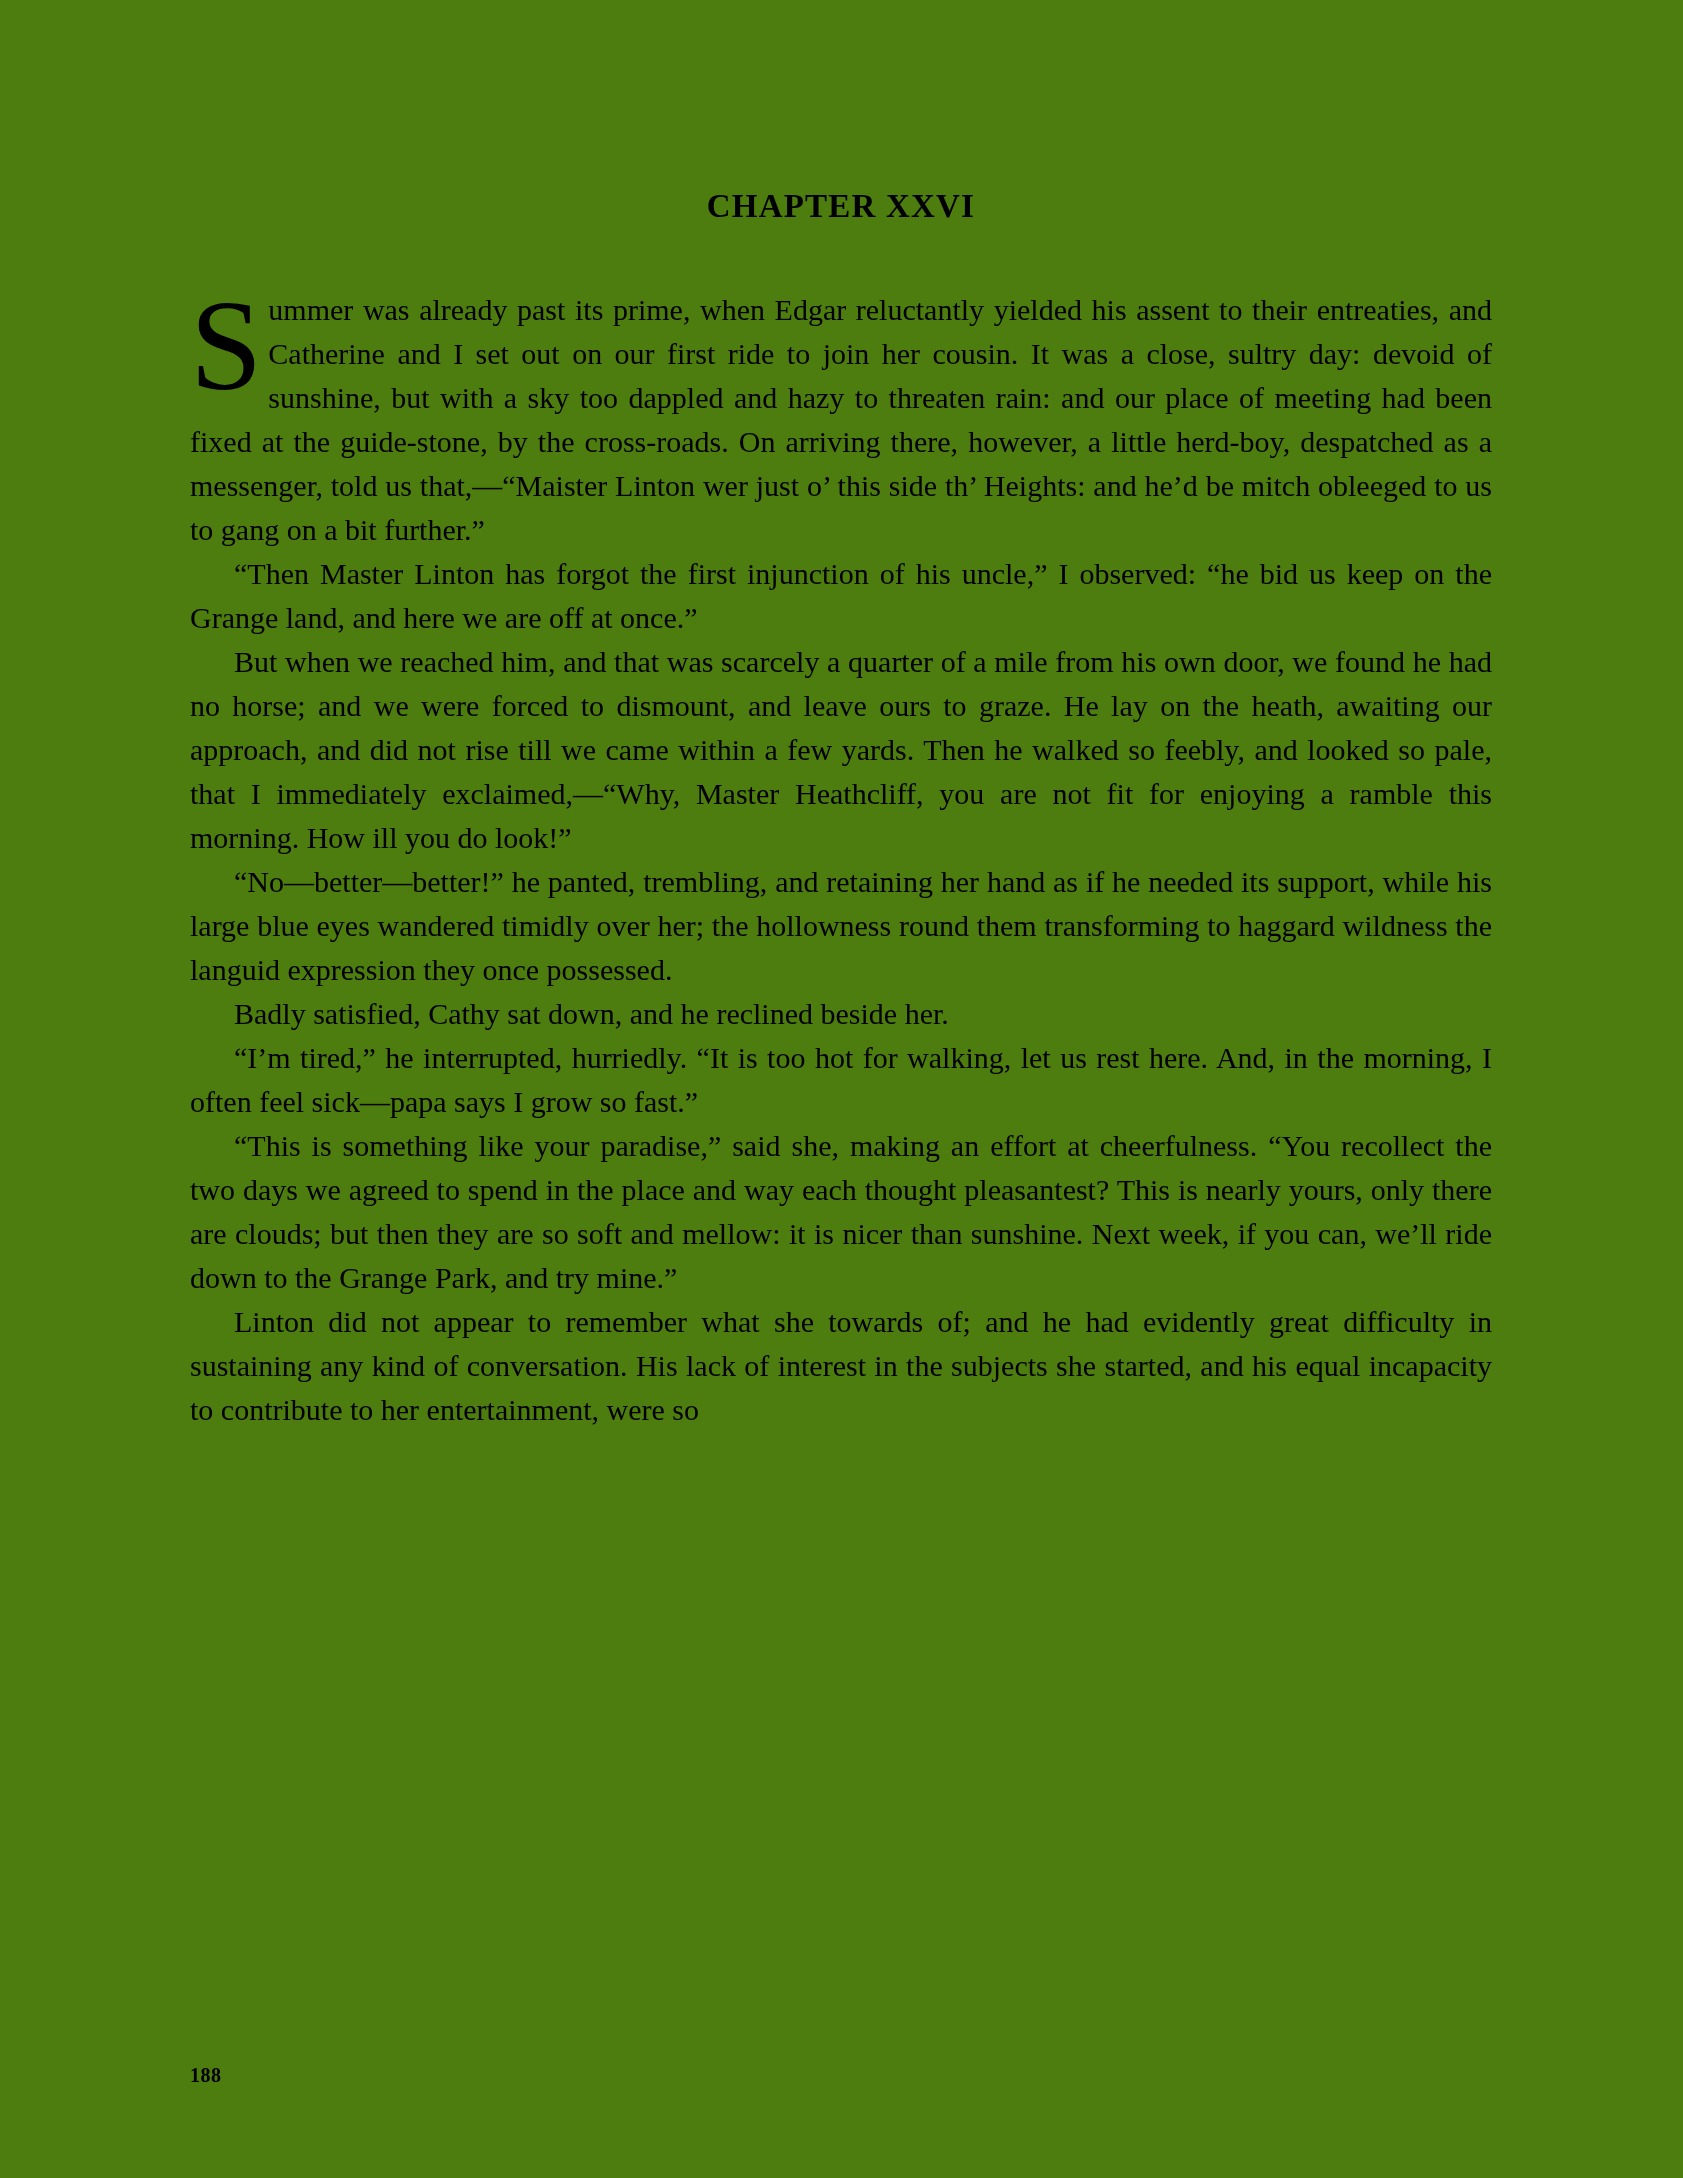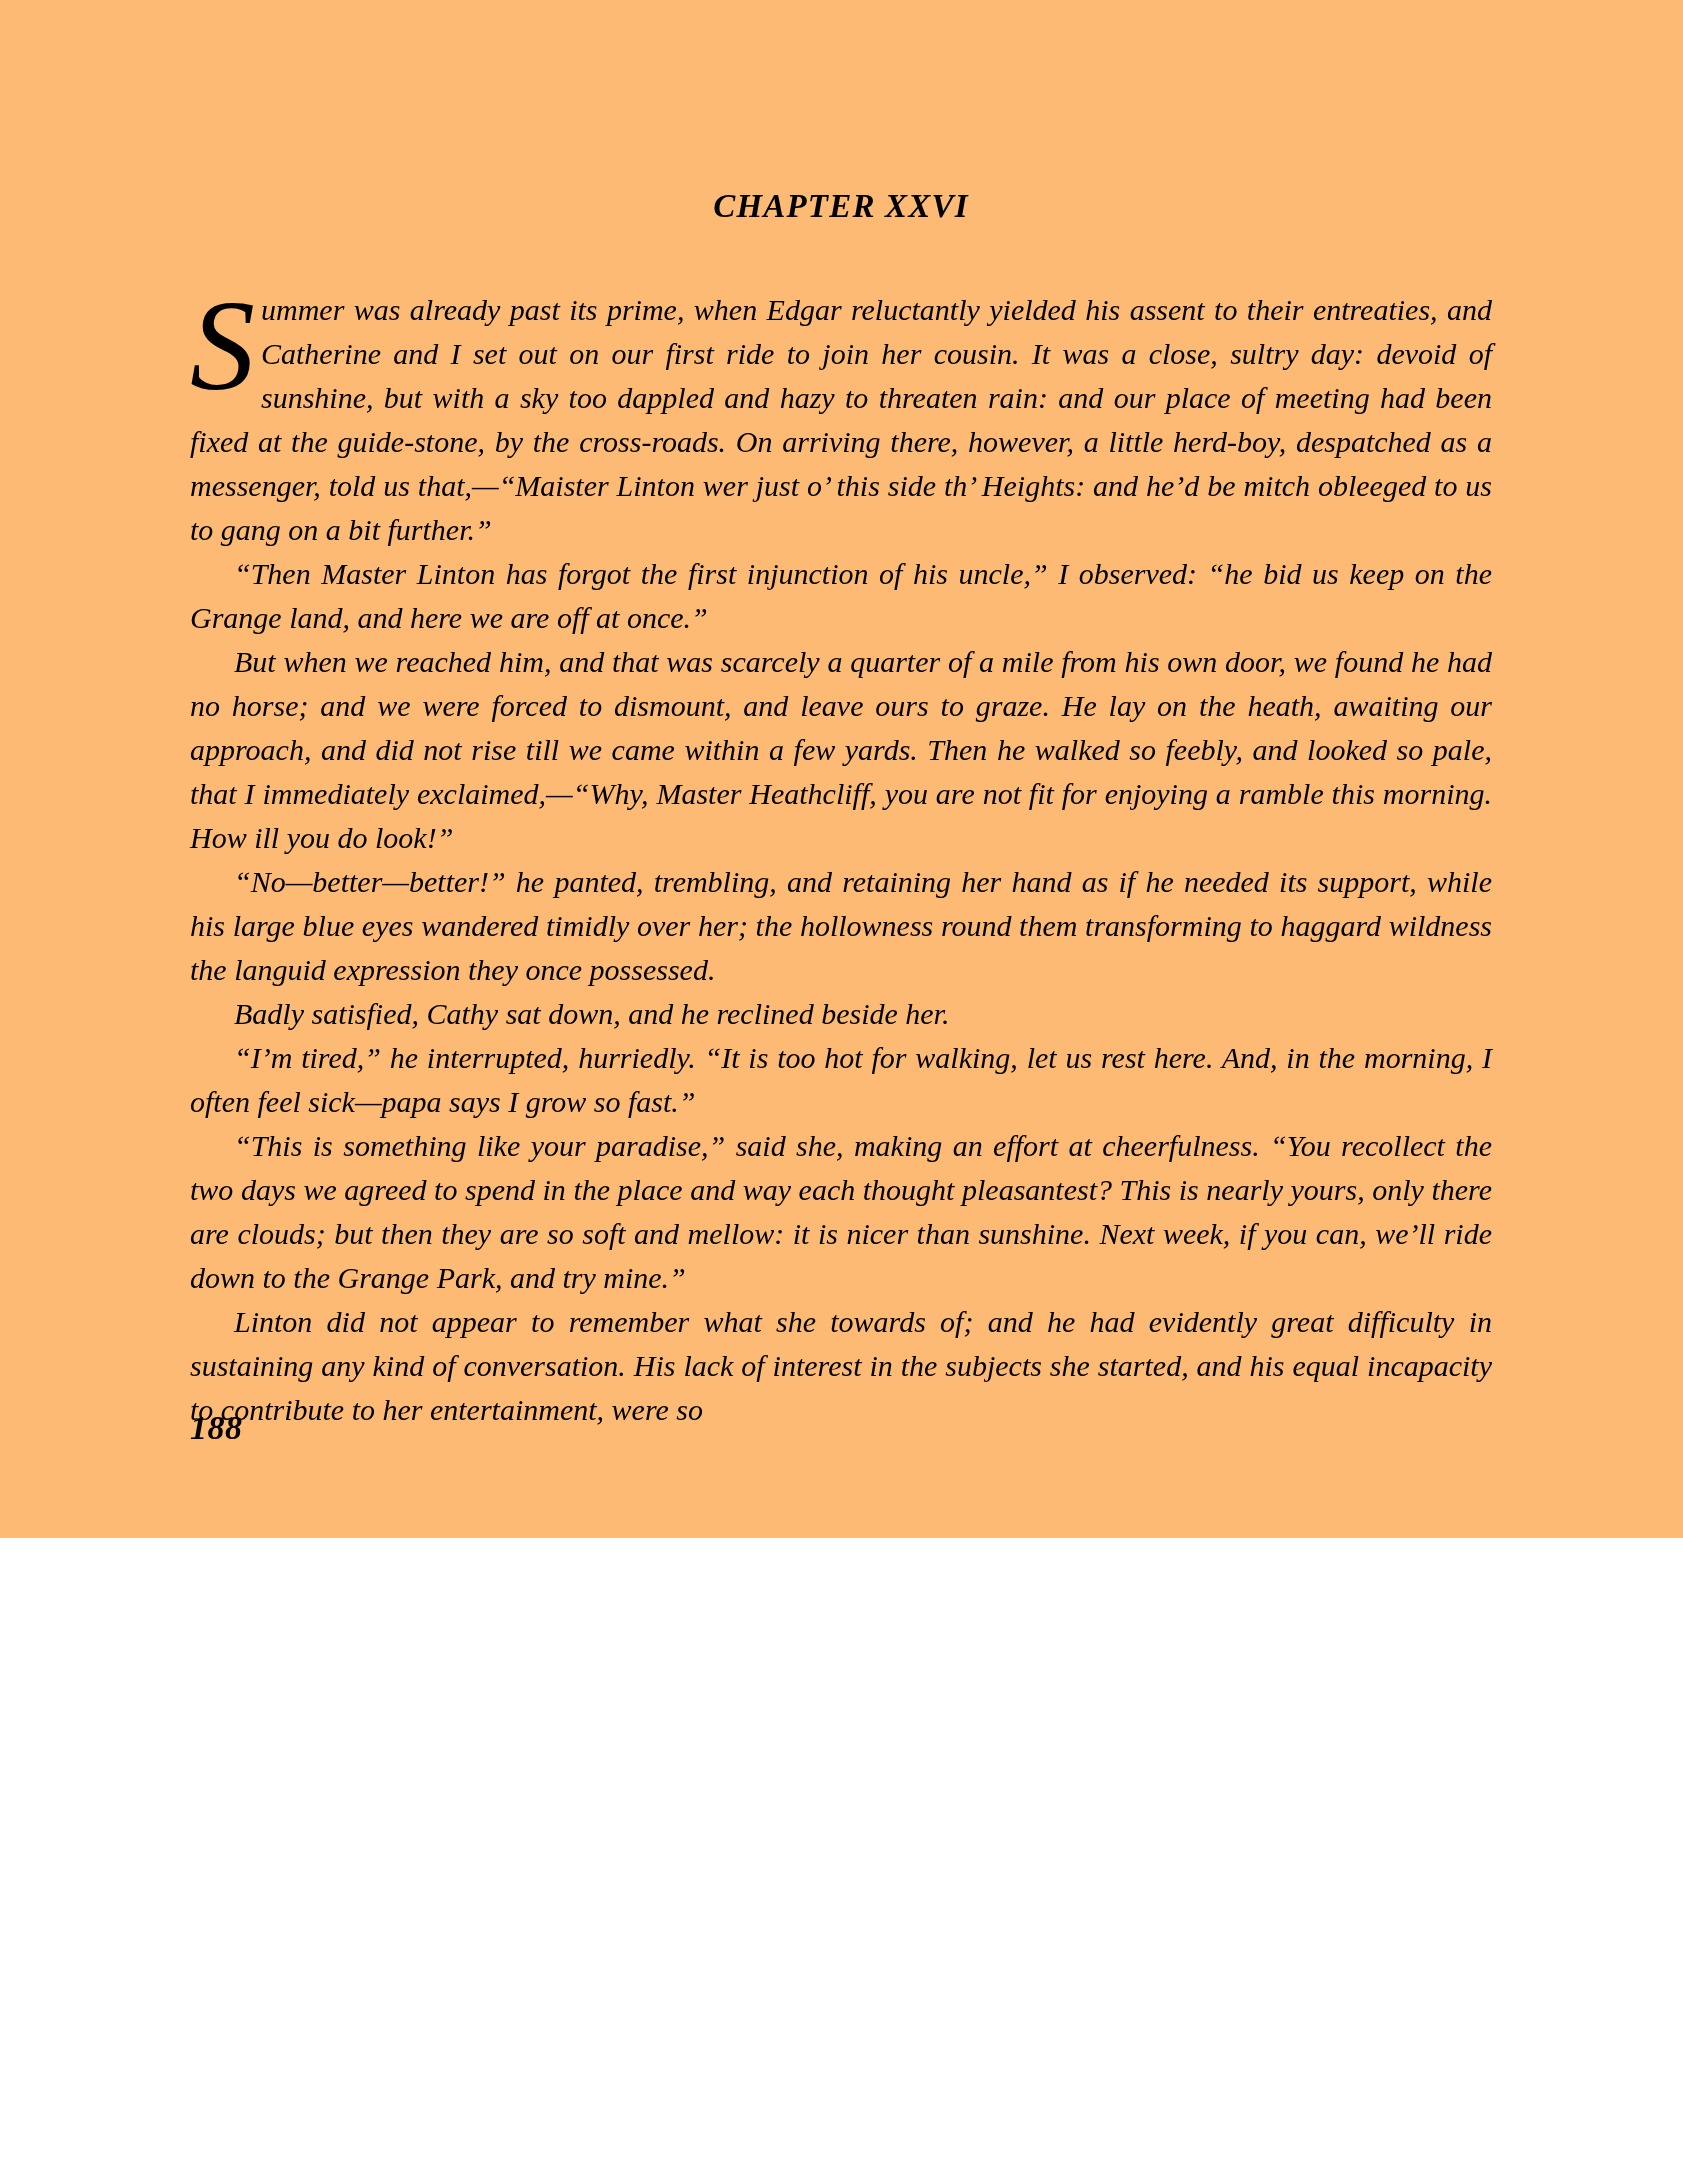--- a/index.html
+++ b/index.html
@@ -11,24 +11,23 @@
     width: 1683px;
     height: 2178px;
     font-family: "Liberation Serif", "DejaVu Serif", serif;
     color: #000000;
     -webkit-font-smoothing: antialiased;
   }
 
   .page {
     position: relative;
     width: 1683px;
-    height: 1538px;
-    background: #fdba74;
+    height: 2178px;
+    background: #4d7c0f;
     box-sizing: border-box;
-    font-style: italic;
   }
 
   .text-block {
     position: absolute;
     left: 190px;
     top: 188px;
     width: 1302px;
   }
 
   .chapter-title {
@@ -64,21 +63,21 @@
     margin: 3px 6px 0 0;
     padding: 0;
     position: relative;
     top: 2px;
   }
 
   .folio {
     position: absolute;
     left: 190px;
     bottom: 91px;
-    font-size: 34px;
+    font-size: 20px;
     font-weight: bold;
     letter-spacing: 0.5px;
   }
 </style>
 </head>
 <body>
 
 <div class="page">
 
   <div class="text-block">

